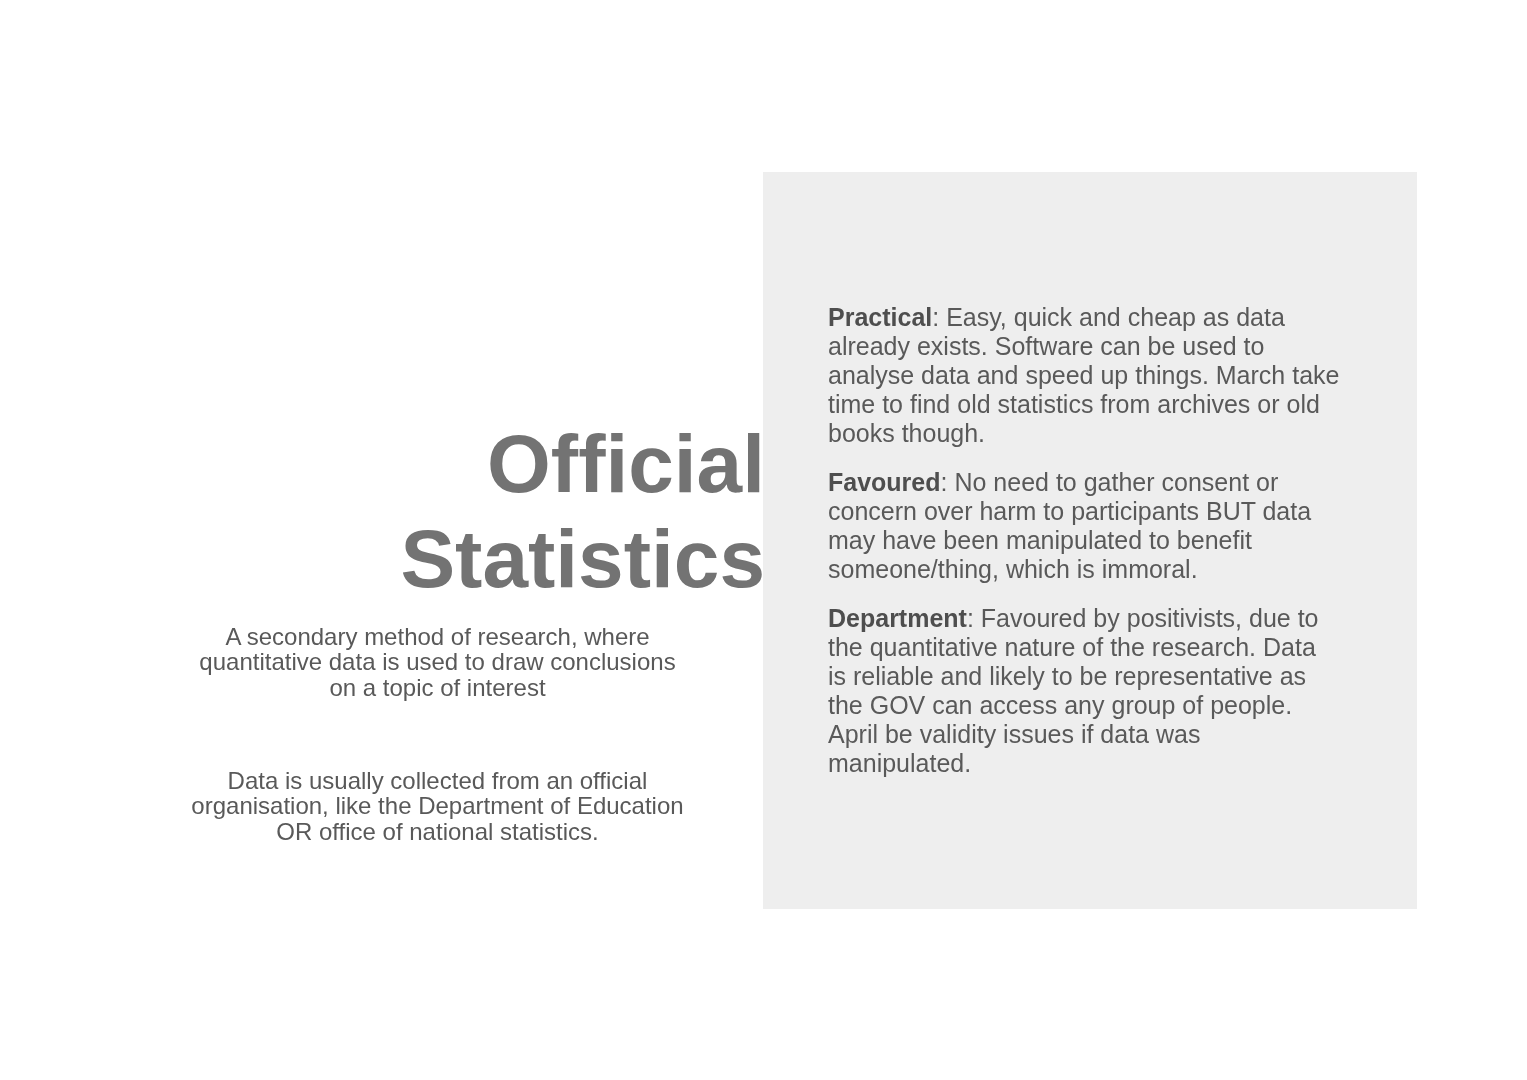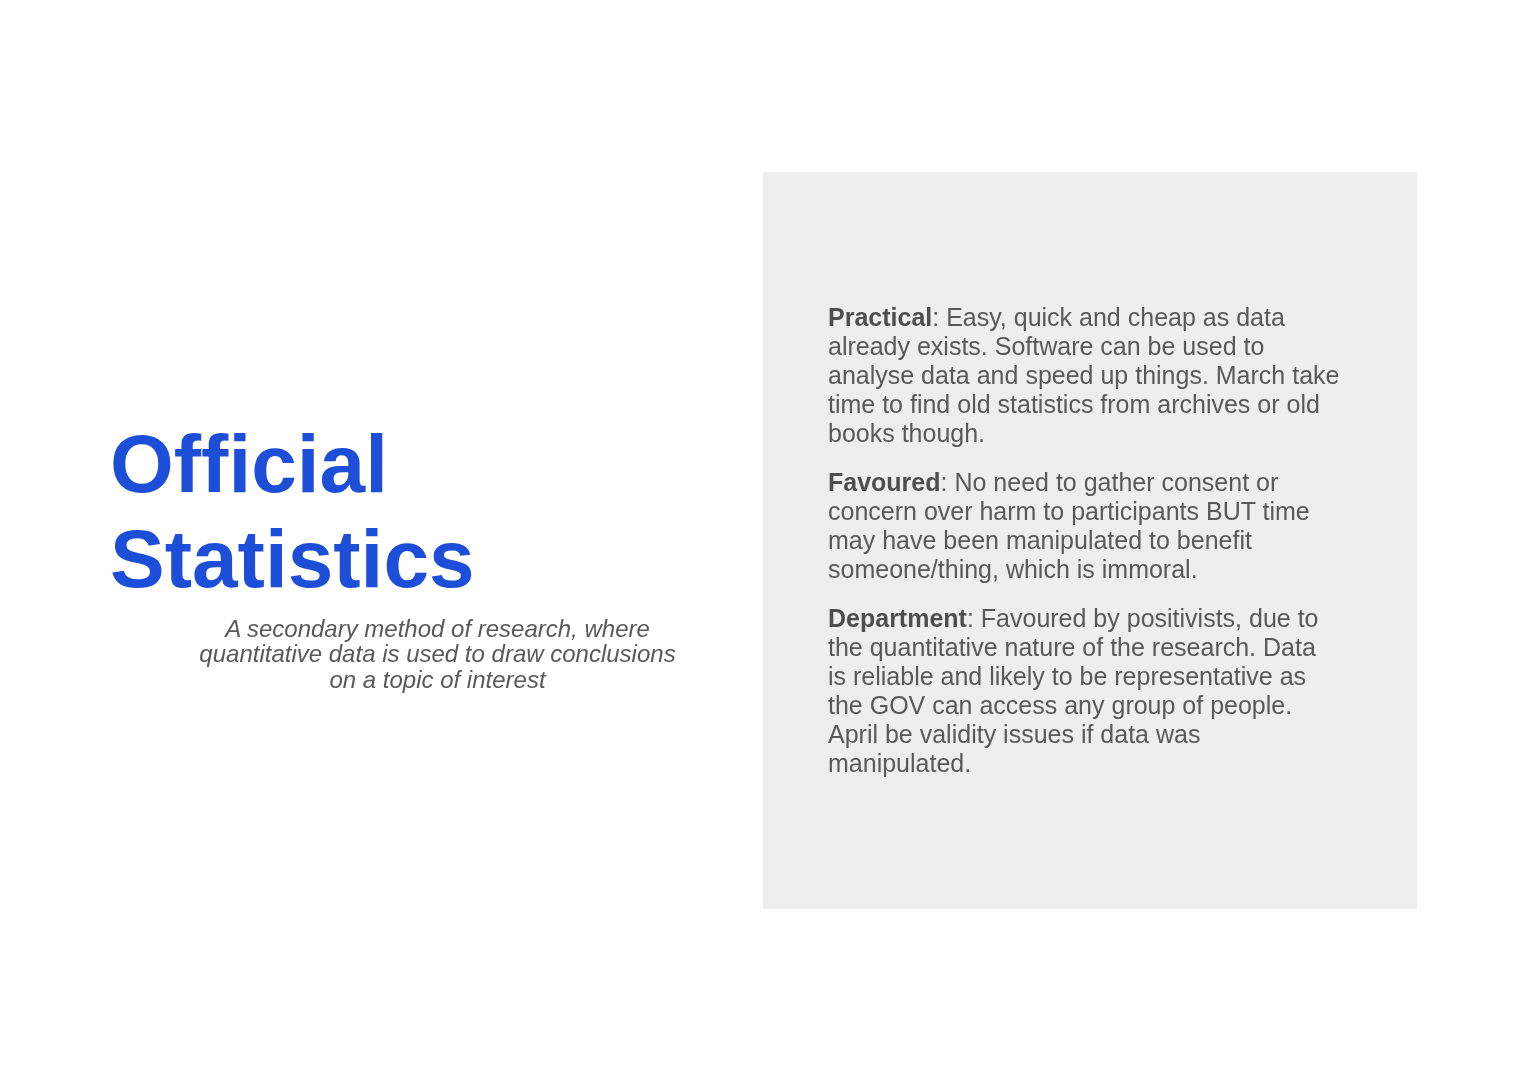--- a/index.html
+++ b/index.html
@@ -13,41 +13,40 @@
     height: 1080px;
     background: #ffffff;
     overflow: hidden;
     font-family: "Liberation Sans", sans-serif;
   }
   .title {
     position: absolute;
     left: 110px;
     top: 361px;
     width: 655px;
-    text-align: left;
+    text-align: right;
     font-size: 82px;
     font-weight: 800;
     line-height: 95px;
-    color: #1d4ed8;
+    color: #737373;
     white-space: pre-line;
   }
   .intro {
     position: absolute;
     left: 110px;
     top: 582px;
     width: 655px;
     text-align: center;
     font-size: 24px;
     line-height: 25.5px;
     color: #595959;
     white-space: pre-line;
   }
   .intro p {
-    margin: 8px 0 26px 0;
-    font-style: italic;
+    margin: 16px 0 26px 0;
   }
   .panel {
     position: absolute;
     left: 763px;
     top: 172px;
     width: 654px;
     height: 737px;
     background: #eeeeee;
     box-sizing: border-box;
     padding: 0 30px 0 65px;
@@ -76,30 +75,33 @@
 
 <div class="slide">
 
   <h1 class="title">Official
 Statistics</h1>
 
   <div class="intro">
     <p>A secondary method of research, where
 quantitative data is used to draw conclusions
 on a topic of interest</p>
+    <p>Data is usually collected from an official
+organisation, like the Department of Education
+OR office of national statistics.</p>
   </div>
 
   <div class="panel">
     <p><b>Practical</b><span>: Easy, quick and cheap as data
 already exists. Software can be used to
 analyse data and speed up things. March take
 time to find old statistics from archives or old
 books though.</span></p>
     <p><b>Favoured</b><span>: No need to gather consent or
-concern over harm to participants BUT time
+concern over harm to participants BUT data
 may have been manipulated to benefit
 someone/thing, which is immoral.
 </span></p>
     <p><b>Department</b><span>: Favoured by positivists, due to
 the quantitative nature of the research. Data
 is reliable and likely to be representative as
 the GOV can access any group of people.
 April be validity issues if data was
 manipulated.</span></p>
   </div>

